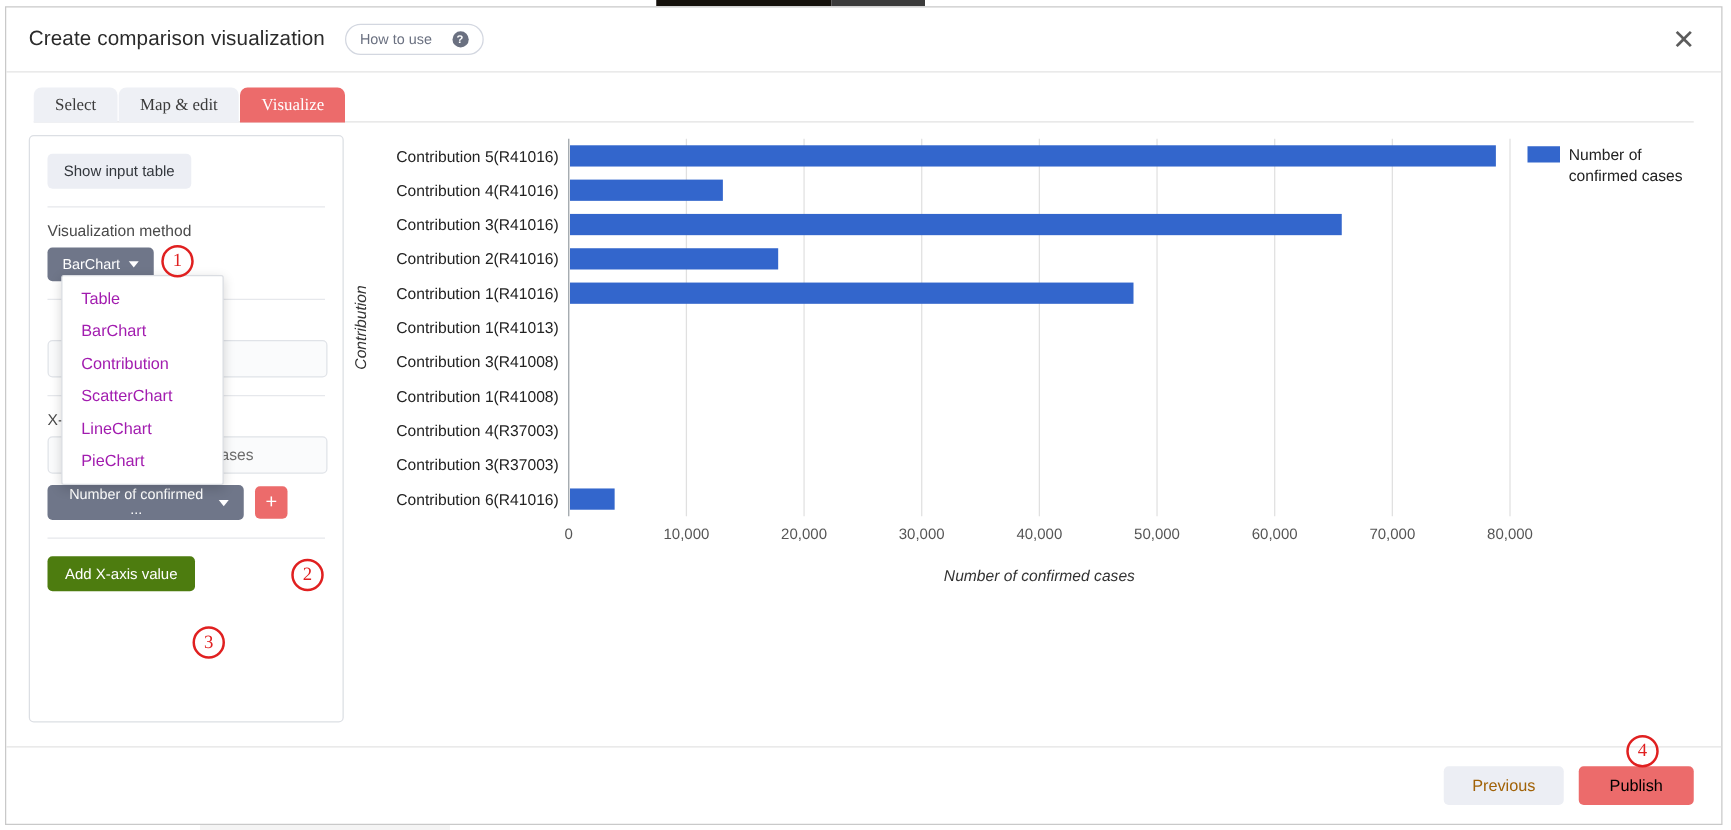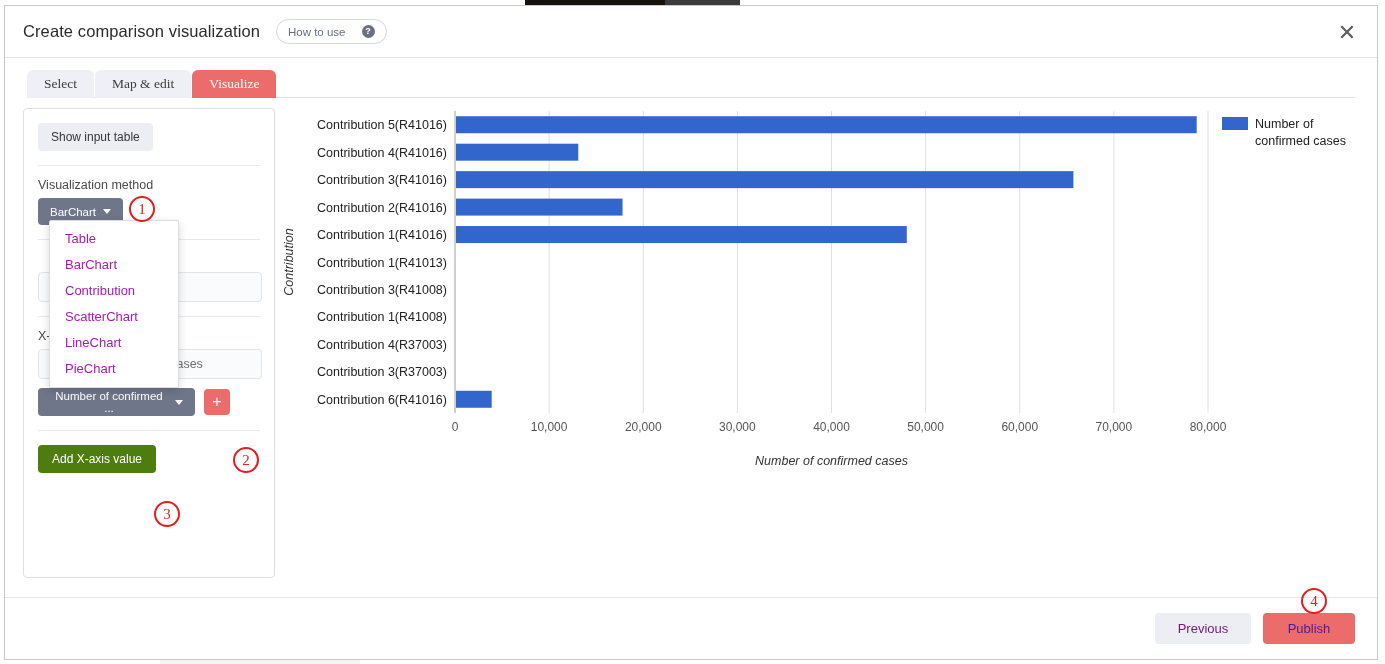--- a/index.html
+++ b/index.html
@@ -208,26 +208,26 @@
   #modal-footer {
     height: 62px; flex: 0 0 62px;
     border-top: 1px solid #e4e4e4;
     display: flex; align-items: center; justify-content: flex-end;
     padding-right: 22px; gap: 12px;
     margin-top: 8px;
   }
   #previous-btn {
     width: 96px; height: 31px;
     background: #eceef4; border: none; border-radius: 4px;
-    font-size: 13px; color: #701a75; cursor: pointer; font-family: inherit;
+    font-size: 13px; color: #a16207; cursor: pointer; font-family: inherit;
   }
   #publish-btn {
     width: 92px; height: 31px;
     background: #ec6b6b; border: none; border-radius: 4px;
-    font-size: 13px; color: #4c1d95; cursor: pointer; font-family: inherit;
+    font-size: 13px; color: #000000; cursor: pointer; font-family: inherit;
   }
 </style>
 </head>
 <body>
 
 <div id="backdrop"></div>
 <div id="bg-strip-dark"></div>
 <div id="bg-strip-dark2"></div>
 <div id="bg-left-rail"></div>
 <div id="bg-bottom-left"></div>

